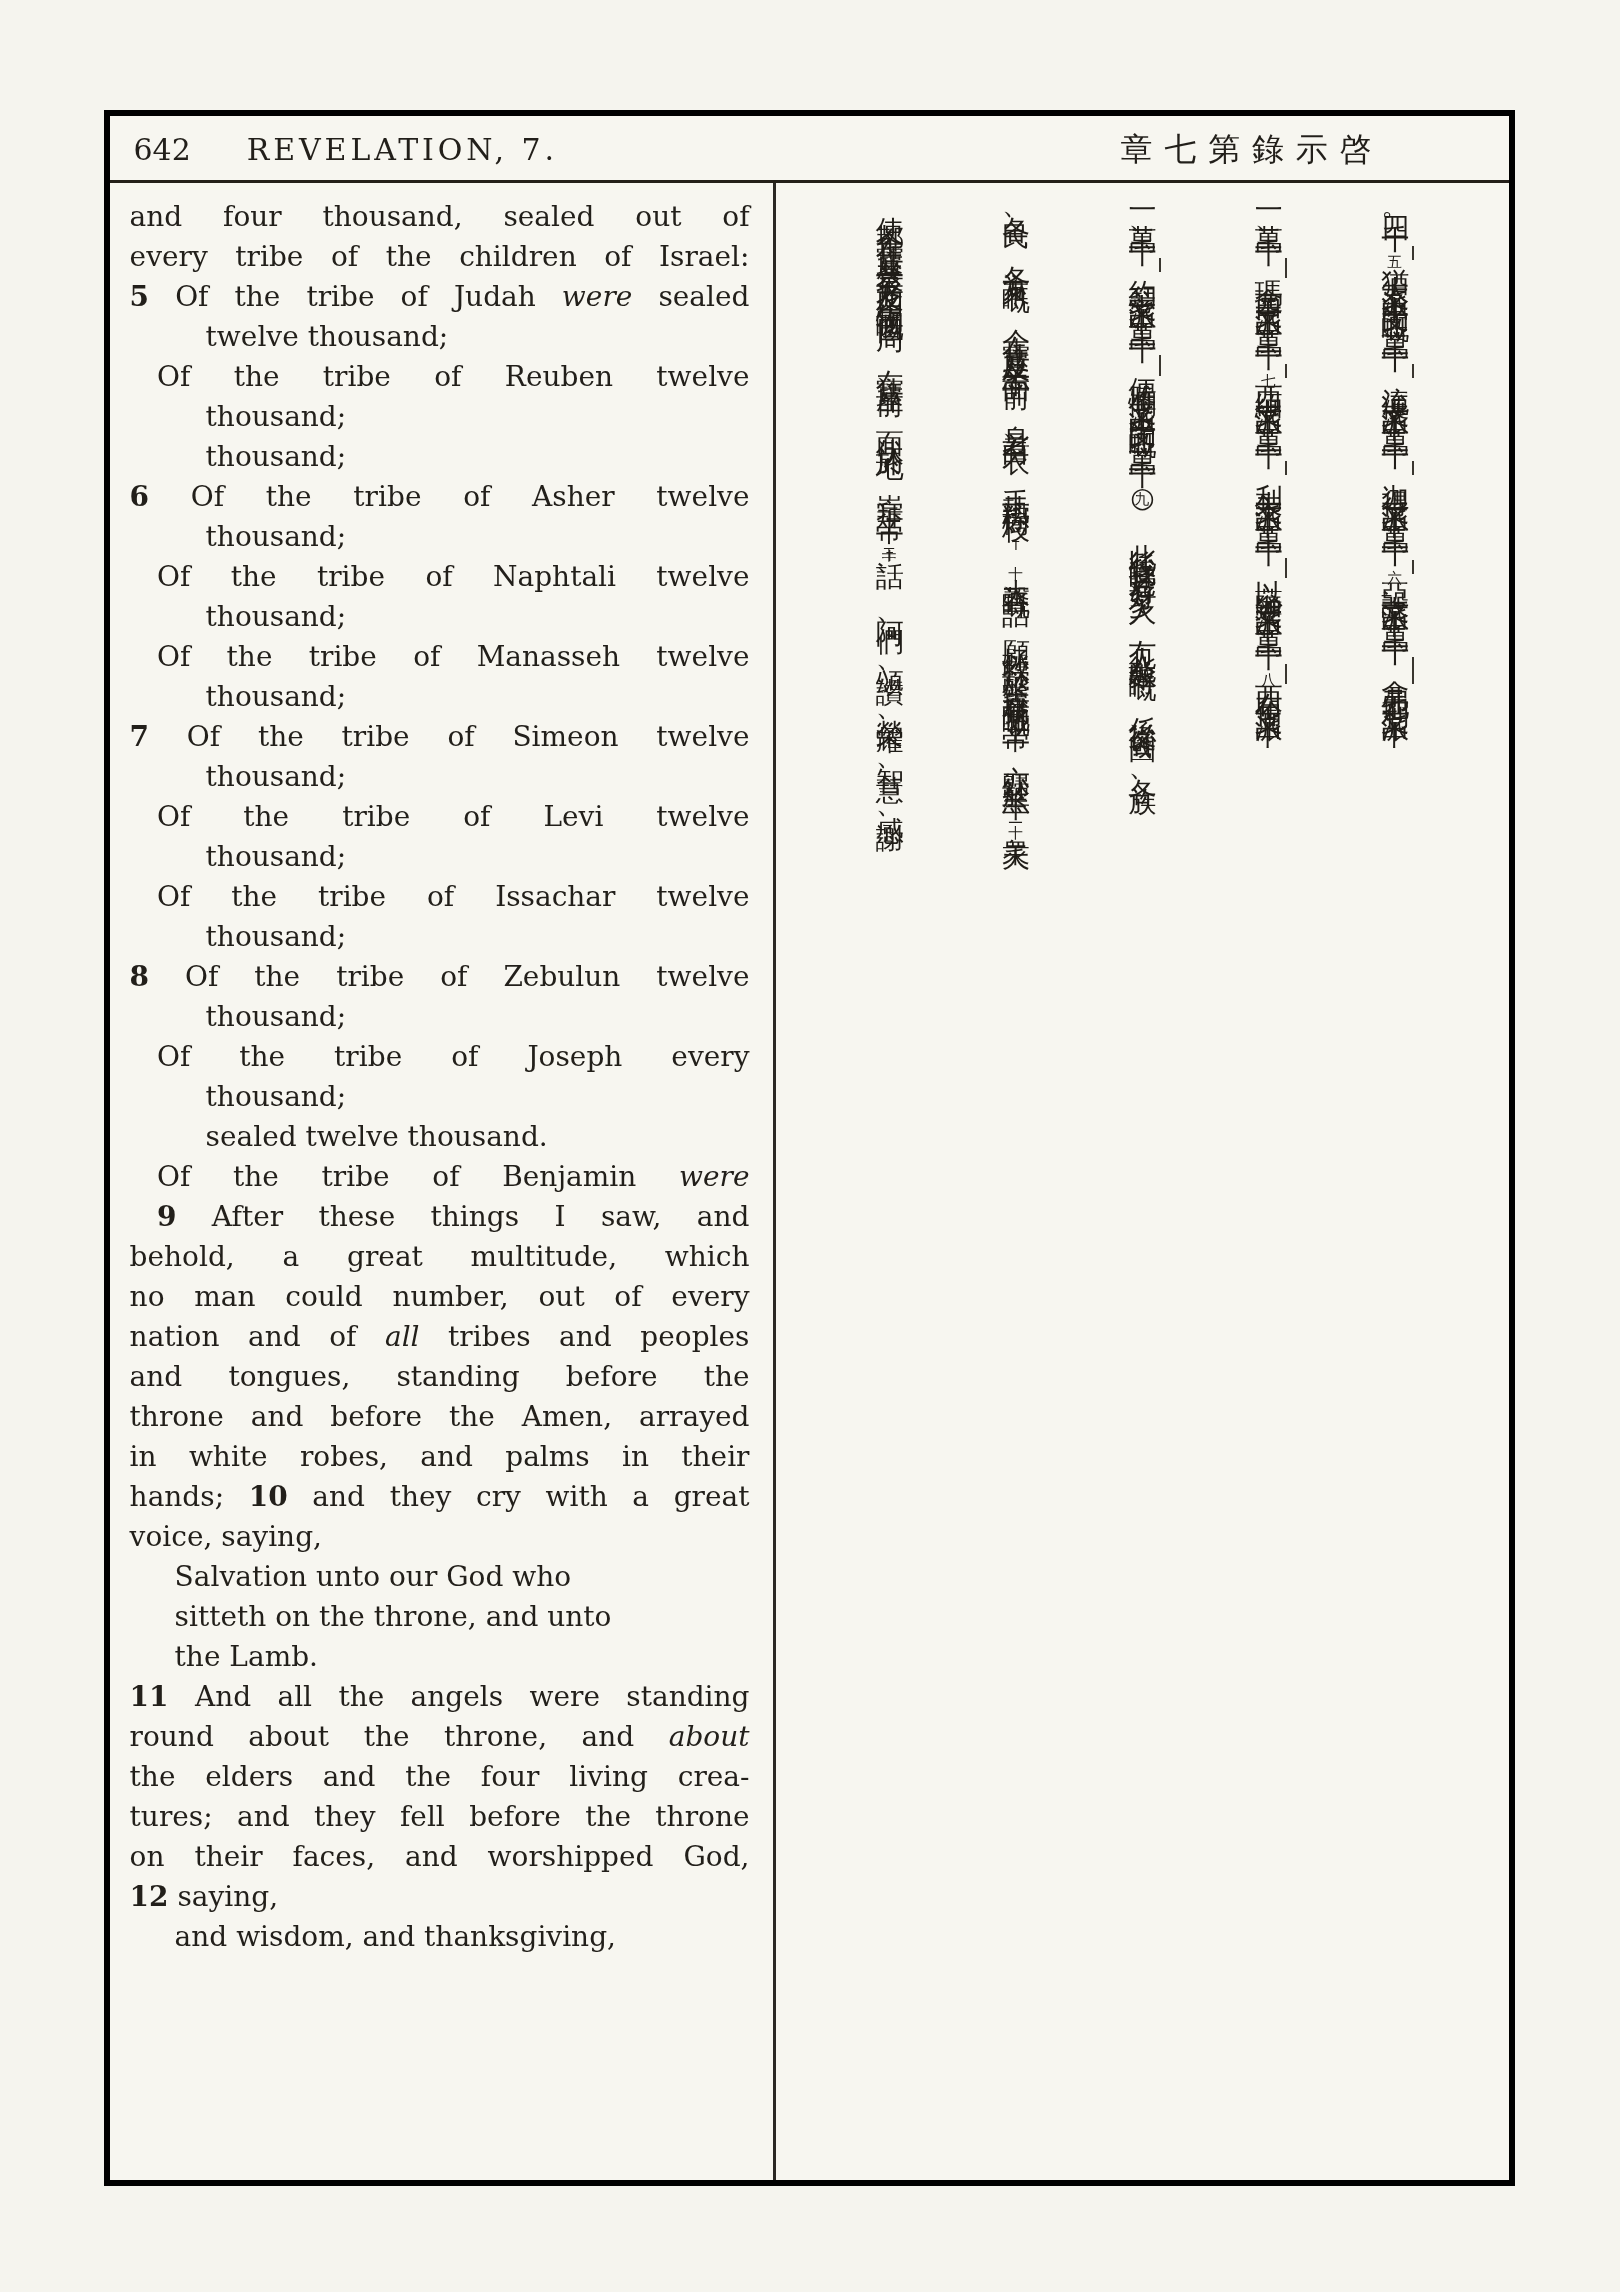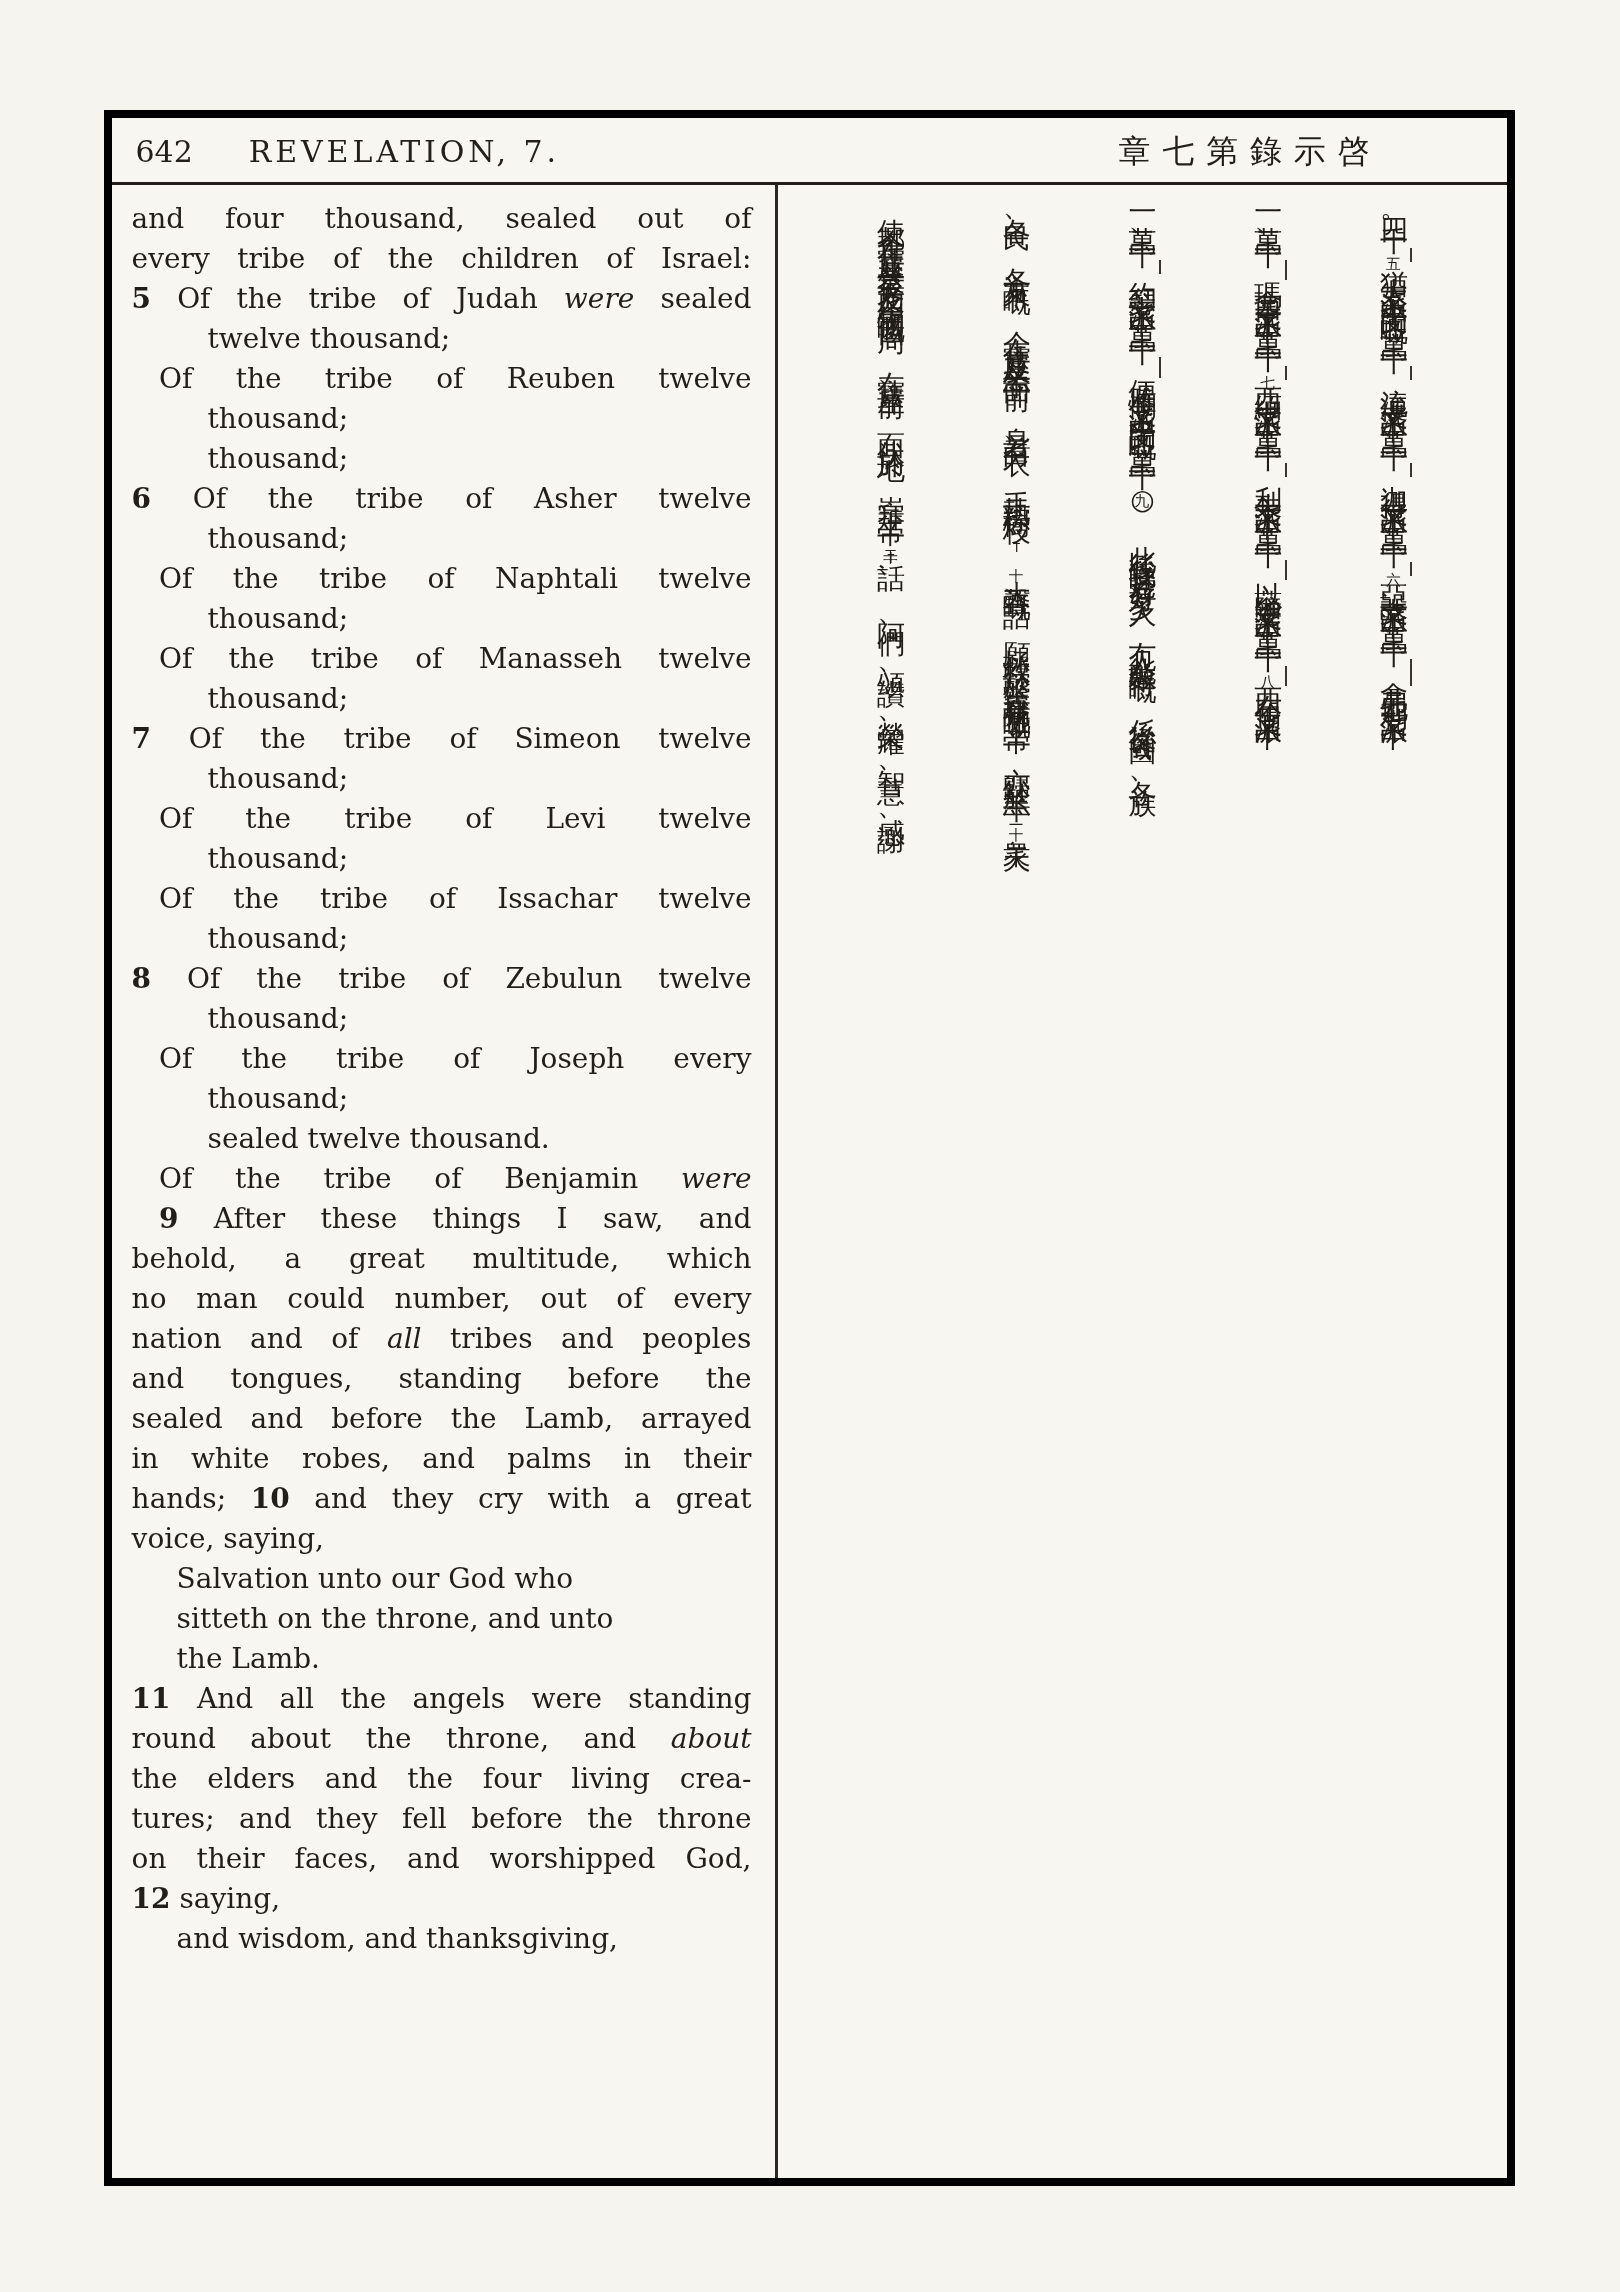--- a/index.html
+++ b/index.html
@@ -5,21 +5,21 @@
   html,body{margin:0;padding:0;}
   body{
     width:1620px;height:2293px;position:relative;
     background:#f5f4ee;
     font-family:"DejaVu Serif","Liberation Serif",serif;
     color:#221f1a;
     overflow:hidden;
   }
   .frame{
     position:absolute;left:104px;top:110px;width:1411px;height:2076px;
-    border:8px solid #000000;box-sizing:border-box;
+    border:6px solid #000000;box-sizing:border-box;
     display:flex;flex-direction:column;
     background:#f7f6f0;
   }
   .header{
     display:flex;justify-content:space-between;align-items:baseline;
     padding:11.8px 21.6px 7.8px 23.5px;
   }
   .h-left{display:flex;align-items:baseline;}
   .pageno{font-size:30px;}
   .title-en{font-size:30px;letter-spacing:3.9px;margin-left:56px;}
@@ -131,21 +131,21 @@
         <div class="eline ind1 j"><b>9</b> After these things I saw, and</div>
 
         <div class="eline j">behold, a great multitude, which</div>
 
         <div class="eline j">no man could number, out of every</div>
 
         <div class="eline j">nation and of <i>all</i> tribes and peoples</div>
 
         <div class="eline j">and tongues, standing before the</div>
 
-        <div class="eline j">sealed and before the Lamb, arrayed</div>
+        <div class="eline j">throne and before the Amen, arrayed</div>
 
         <div class="eline j">in white robes, and palms in their</div>
 
         <div class="eline j">hands; <b>10</b> and they cry with a great</div>
 
         <div class="eline">voice, saying,</div>
 
         <div class="eline blk">Salvation unto our God who</div>
 
         <div class="eline blk">sitteth on the throne, and unto</div>

